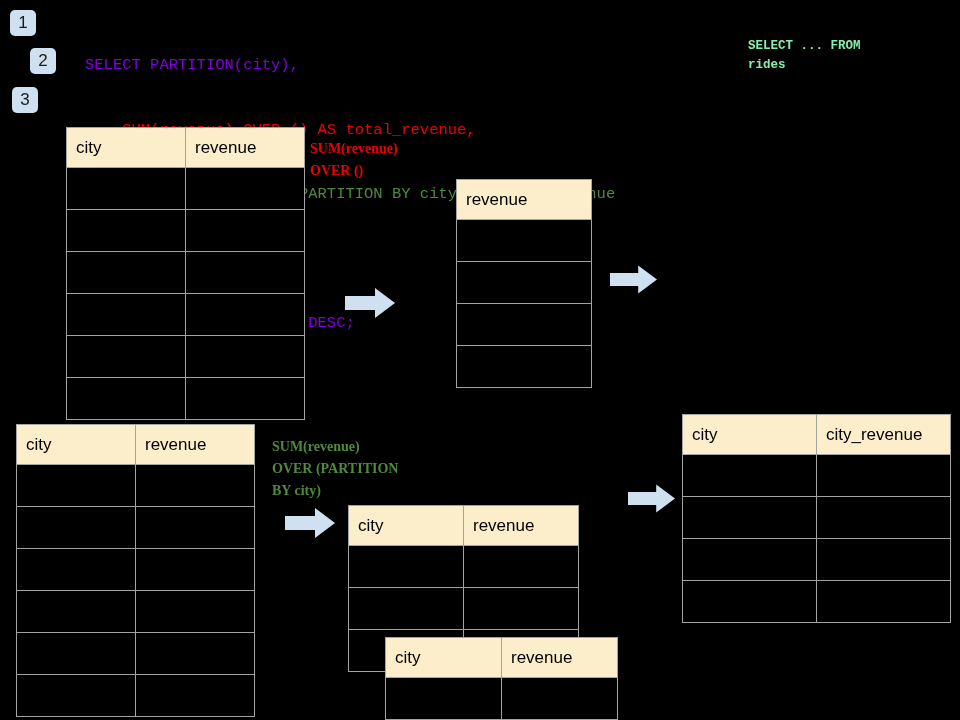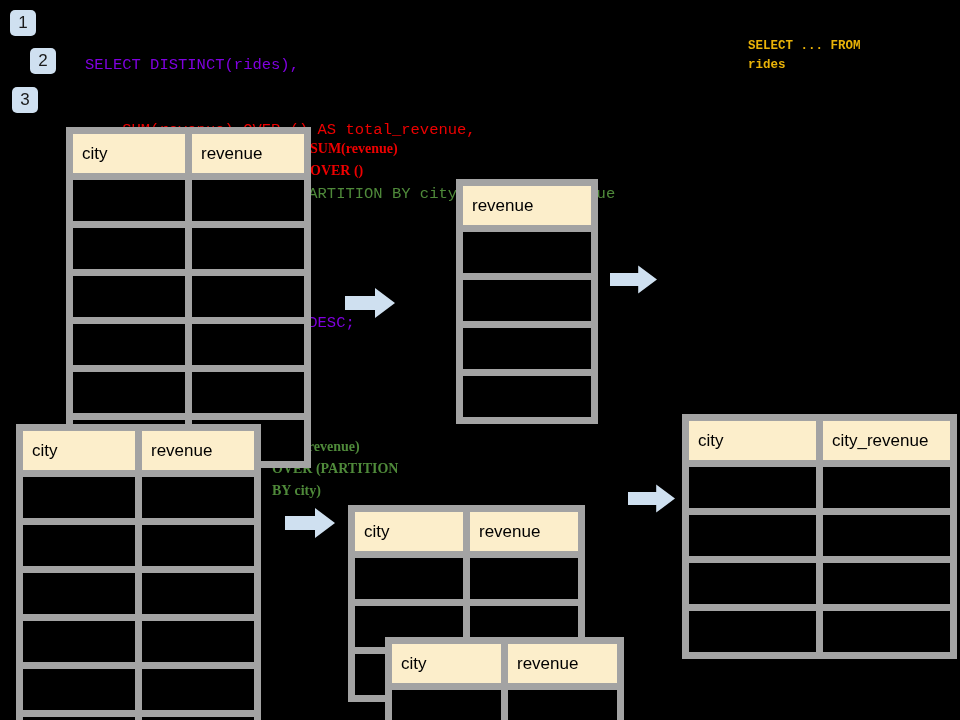--- a/index.html
+++ b/index.html
@@ -59,21 +59,21 @@
   }
 
   
   .tbl {
     position: absolute;
     border-collapse: collapse;
     table-layout: fixed;
     background: #000000;
   }
   .tbl td, .tbl th {
-    border: 7px solid #a3a3a3;
+    border: 1px solid #a3a3a3;
     padding: 0;
     margin: 0;
     height: 41px;
     background: #000000;
   }
   .tbl th {
     background: #fceecb;
     color: #000000;
     font-family: "Liberation Sans", sans-serif;
     font-size: 17px;
@@ -91,28 +91,28 @@
 </head>
 <body>
 
 <div id="canvas">
 
   <div class="badge" style="left:10px; top:10px;">1</div>
   <div class="badge" style="left:30px; top:48px;">2</div>
   <div class="badge" style="left:12px; top:87px;">3</div>
 
   <div class="code" style="left:85px; top:12px;">
-    <div class="code-line" style="color:#8000e0;">SELECT DISTINCT(rides),</div>
+    <div class="code-line" style="color:#8000e0;">SELECT PARTITION(city),</div>
     <div class="code-line" style="color:#ee0000;">    SUM(revenue) OVER () AS total_revenue,</div>
     <div class="code-line" style="color:#4f8a3a;">    SUM(revenue) OVER (PARTITION BY city) as city_revenue</div>
     <div class="code-line" style="color:#8000e0;">  FROM rides</div>
     <div class="code-line" style="color:#8000e0;">  ORDER by city_revenue DESC;</div>
   </div>
 
-  <div class="annot-small" style="left:748px; top:37px; color:#eab308;">SELECT ... FROM
+  <div class="annot-small" style="left:748px; top:37px; color:#86efac;">SELECT ... FROM
 rides</div>
 
   <div class="annot" style="left:310px; top:138px; color:#ee0000;">SUM(revenue)
 OVER ()</div>
 
   <div class="annot" style="left:272px; top:436px; color:#4f8a3a;">SUM(revenue)
 OVER (PARTITION
 BY city)</div>
 
   <table class="tbl" style="left:66px; top:127px; width:238px;">

